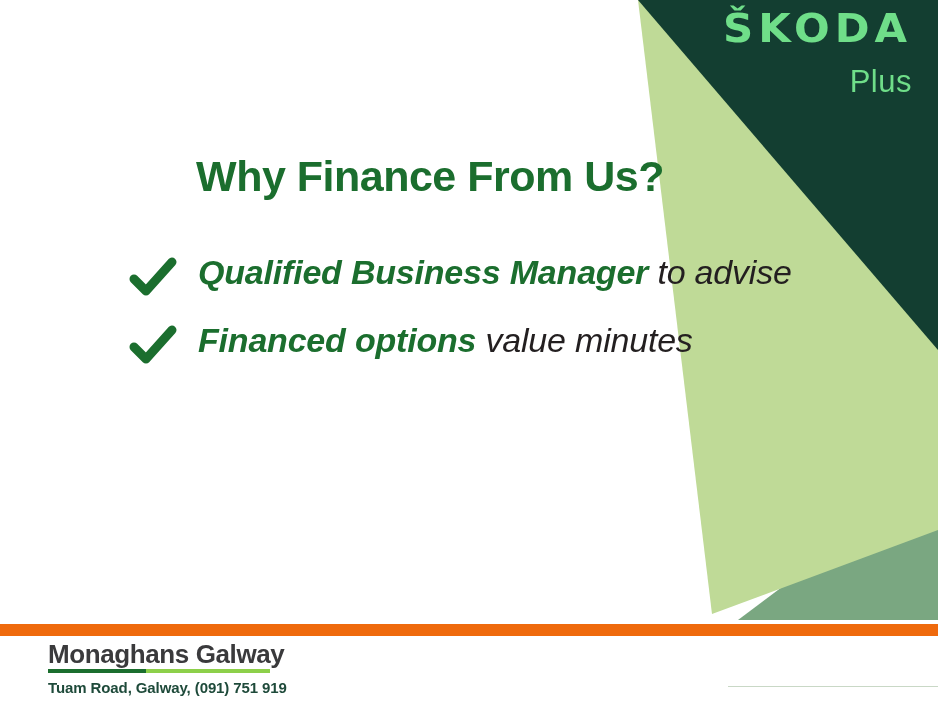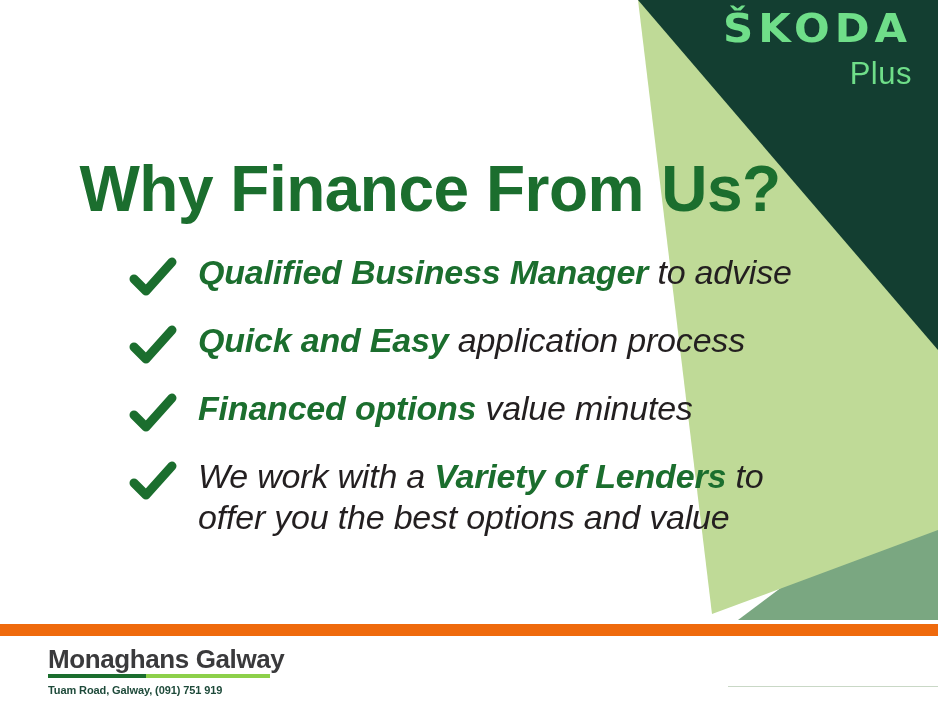--- a/index.html
+++ b/index.html
@@ -46,32 +46,32 @@
     color: #6FDE89;
     transform: scaleY(0.92);
     transform-origin: right top;
   }
   .brand-sub {
     display: block;
     font-family: "Liberation Sans", sans-serif;
     font-size: 31px;
     font-weight: 400;
     color: #6FDE89;
-    margin-top: 6px;
+    margin-top: 14px;
     letter-spacing: 0.5px;
   }
 
   
   .headline {
     position: absolute;
     top: 152px;
     left: 0;
     width: 860px;
     text-align: center;
-    font-size: 64px;
+    font-size: 43px;
     font-weight: 700;
     color: #1B6E2E;
     letter-spacing: -0.5px;
     z-index: 4;
   }
 
   
   .bullets {
     position: absolute;
     top: 250px;
@@ -131,21 +131,21 @@
   .dealer-rule {
     display: flex;
     width: 222px;
     height: 4px;
     margin-top: 1px;
     margin-bottom: 6px;
   }
   .dealer-rule .seg-dark { flex: 0 0 44%; background: #1B6E2E; }
   .dealer-rule .seg-light { flex: 1 1 auto; background: #8DD04A; }
   .dealer-address {
-    font-size: 11px;
+    font-size: 15px;
     font-weight: 700;
     color: #1E4A3A;
     letter-spacing: -0.1px;
   }
 
   .corner-rule {
     position: absolute;
     right: 0;
     bottom: 17px;
     width: 210px;
@@ -177,46 +177,30 @@
     <div class="bullet-row">
       <svg class="check-icon" viewBox="0 0 50 46">
         <path d="M6 25 L18 37 L44 8" fill="none" stroke="#1B6E2E" stroke-width="9" stroke-linecap="round" stroke-linejoin="round"></path>
       </svg>
       <div class="bullet-text">
         <span class="em">Qualified Business Manager</span><span> to advise</span>
       </div>
     </div>
 
 
-    <div class="bullet-row">
-      <svg class="check-icon" viewBox="0 0 50 46">
-        <path d="M6 25 L18 37 L44 8" fill="none" stroke="#1B6E2E" stroke-width="9" stroke-linecap="round" stroke-linejoin="round"></path>
-      </svg>
-      <div class="bullet-text">
-        <span class="em">Quick and Easy</span><span> application process</span>
-      </div>
-    </div>
 
     <div class="bullet-row">
       <svg class="check-icon" viewBox="0 0 50 46">
         <path d="M6 25 L18 37 L44 8" fill="none" stroke="#1B6E2E" stroke-width="9" stroke-linecap="round" stroke-linejoin="round"></path>
       </svg>
       <div class="bullet-text">
         <span class="em">Financed options</span><span> value minutes</span>
       </div>
     </div>
 
-    <div class="bullet-row">
-      <svg class="check-icon" viewBox="0 0 50 46">
-        <path d="M6 25 L18 37 L44 8" fill="none" stroke="#1B6E2E" stroke-width="9" stroke-linecap="round" stroke-linejoin="round"></path>
-      </svg>
-      <div class="bullet-text">
-        <span>We work with a </span><span class="em">Variety of Lenders</span><span> to offer you the best options and value</span>
-      </div>
-    </div>
 
   </div>
 
   <div class="corner-rule"></div>
 
   <div class="footer-bar"></div>
 
   <div class="footer">
     <div class="dealer-name">Monaghans Galway</div>
     <div class="dealer-rule">

